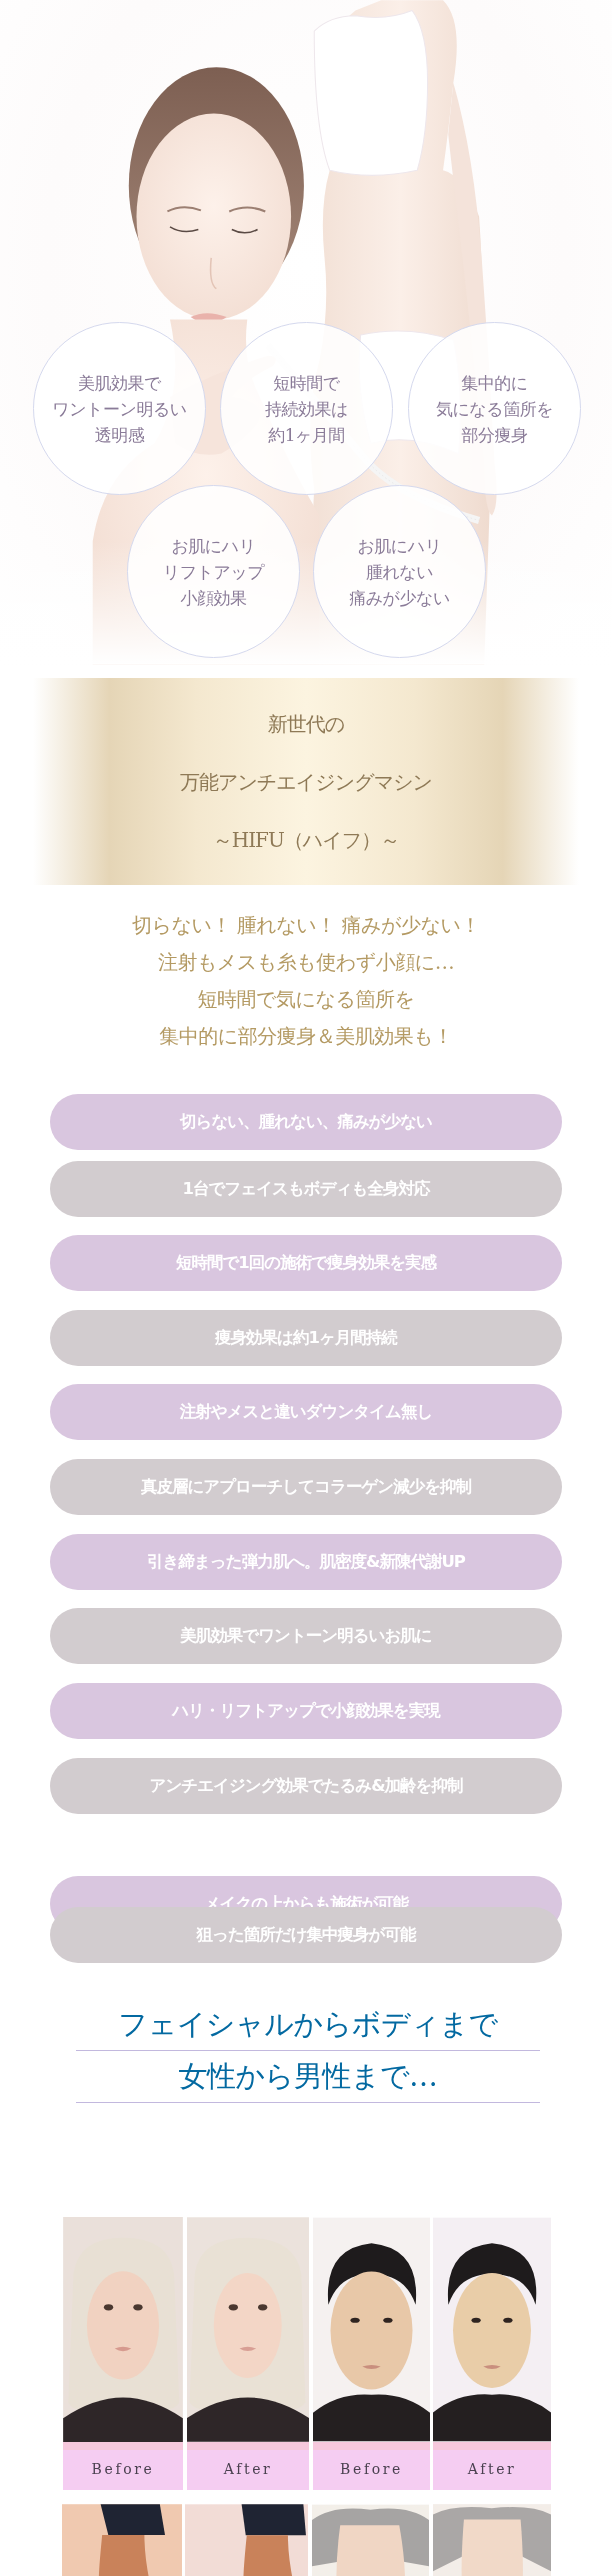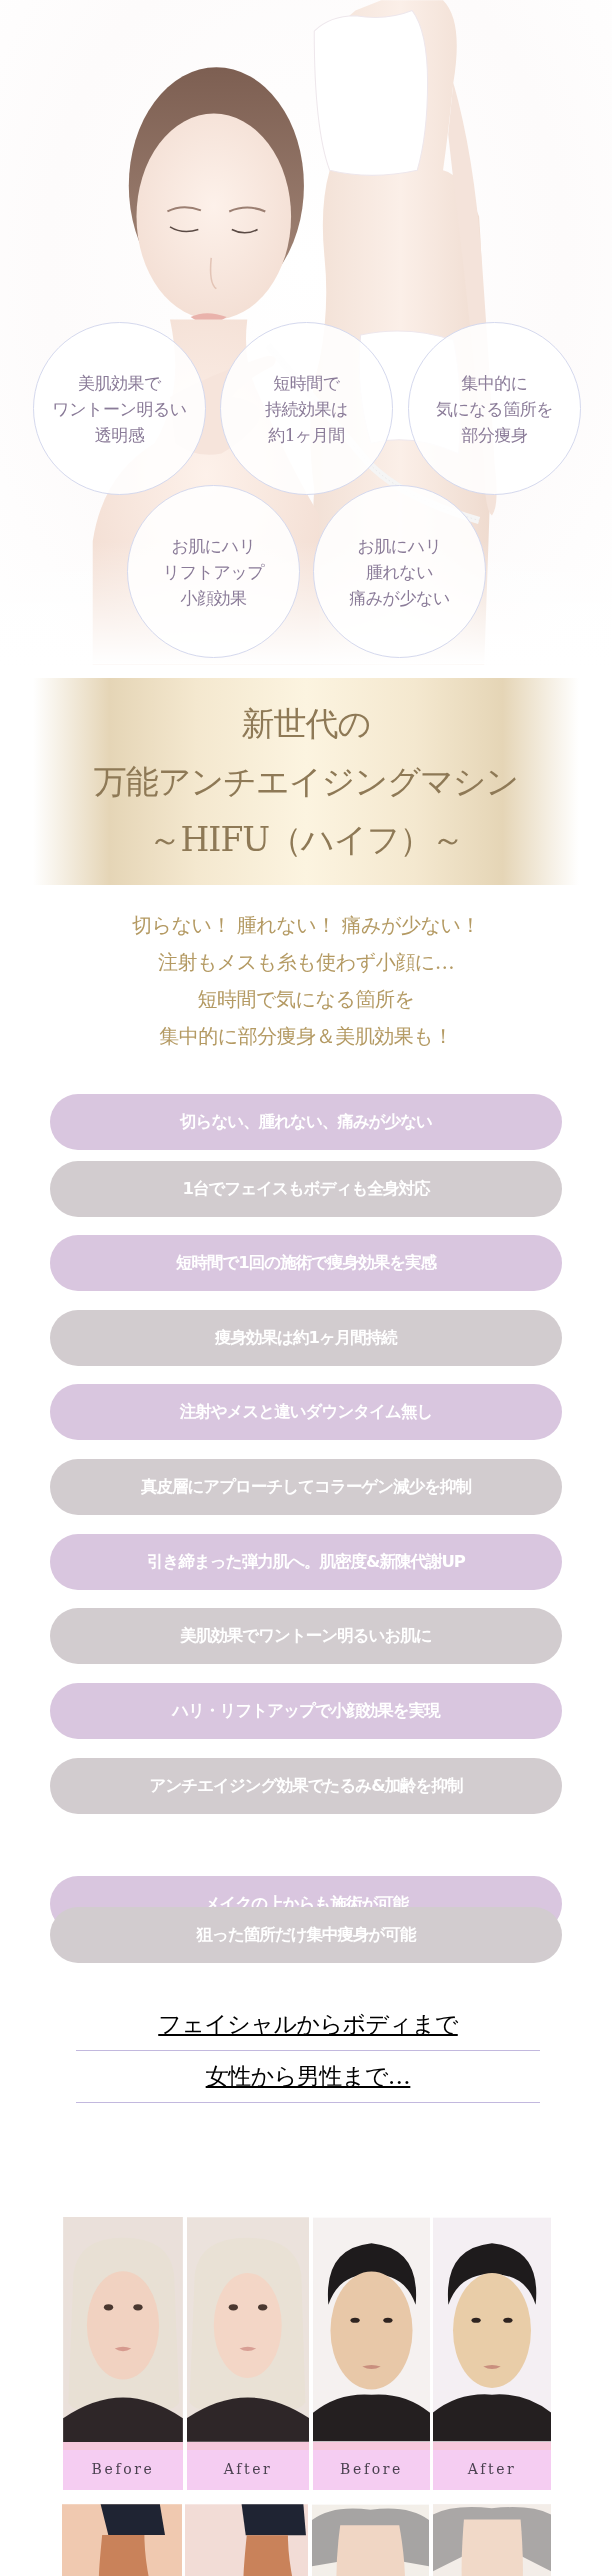--- a/index.html
+++ b/index.html
@@ -14,40 +14,40 @@
   .circle { position: absolute; width: 173px; height: 173px; border-radius: 50%;
     border: 1px solid #d5d9ee; background: rgba(255,255,255,0.88);
     display: flex; flex-direction: column; align-items: center; justify-content: center; }
   .circle span { display: block; font-family: "DejaVu Serif", serif; font-size: 17px; line-height: 26px;
     color: #8a7b98; letter-spacing: -0.5px; white-space: nowrap; }
 
   
   .banner { position: absolute; left: 33px; top: 678px; width: 546px; height: 207px;
     background: linear-gradient(90deg, rgba(227,211,179,0) 0%, #e5d5b6 14%, #f4e8cf 30%, #fcf4e0 50%, #f4e8cf 70%, #e5d5b6 86%, rgba(227,211,179,0) 100%);
     display: flex; flex-direction: column; align-items: center; justify-content: center; }
-  .banner span { display: block; font-family: "DejaVu Serif", serif; font-size: 33px; line-height: 58px;
+  .banner span { display: block; font-family: "DejaVu Serif", serif; font-size: 20px; line-height: 58px;
     color: #8e7956; letter-spacing: -1px; white-space: nowrap; }
 
   
   .tagline { position: absolute; left: 0; top: 907px; width: 612px; text-align: center; }
   .tagline span { display: block; font-family: "DejaVu Serif", serif; font-size: 20px; line-height: 37px;
     color: #b49a63; letter-spacing: -0.5px; white-space: nowrap; }
 
   
   .pill { position: absolute; left: 50px; width: 512px; height: 56px; border-radius: 28px;
     display: flex; align-items: center; justify-content: center; }
   .pill.lav { background: #d9c6df; }
   .pill.gray { background: #d2cccf; }
   .pill span { font-family: "DejaVu Sans", "Liberation Sans", sans-serif; font-weight: bold;
     font-size: 16.5px; color: #ffffff; letter-spacing: -1px; white-space: nowrap; }
 
   
   .phrases { position: absolute; left: 76px; top: 1999px; width: 464px; }
   .phrase { height: 52px; display: flex; align-items: center; justify-content: center;
-    font-family: "DejaVu Serif", serif; font-size: 23px; color: #000000; letter-spacing: -0.5px; white-space: nowrap; text-decoration: underline; }
+    font-family: "DejaVu Serif", serif; font-size: 29px; color: #0369a1; letter-spacing: -0.5px; white-space: nowrap; }
   .phrase.ruled { border-bottom: 1.5px solid #c2b8de; }
 
   
   .ba { position: absolute; text-align: center; }
   .ba .photo { position: absolute; left: 0; top: 0; width: 100%; overflow: hidden; }
   .ba .label { position: absolute; left: 0; width: 100%; height: 48px;
     background: linear-gradient(180deg, #f6c8dc 0, #f6c8dc 7.7px, #f5cdf2 7.7px, #f5cdf2 100%);
     display: flex; align-items: center; justify-content: center; padding-top: 5.2px;
     font-family: "DejaVu Serif", "Liberation Serif", serif; font-size: 14px; letter-spacing: 2.6px; color: #4a4150; }
 </style>

